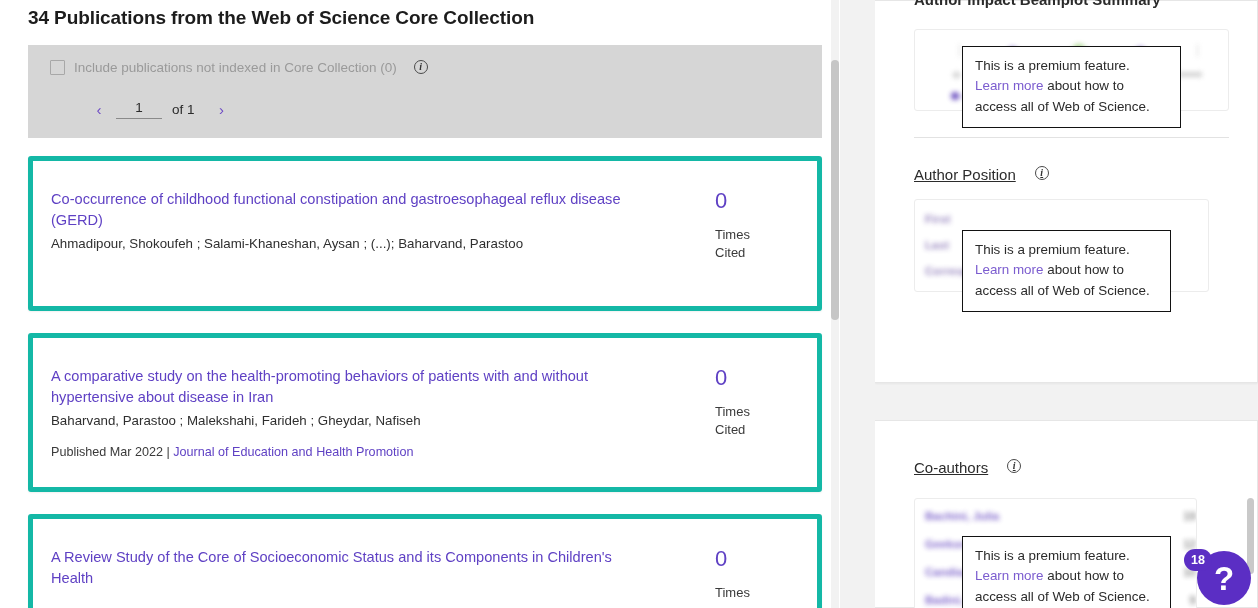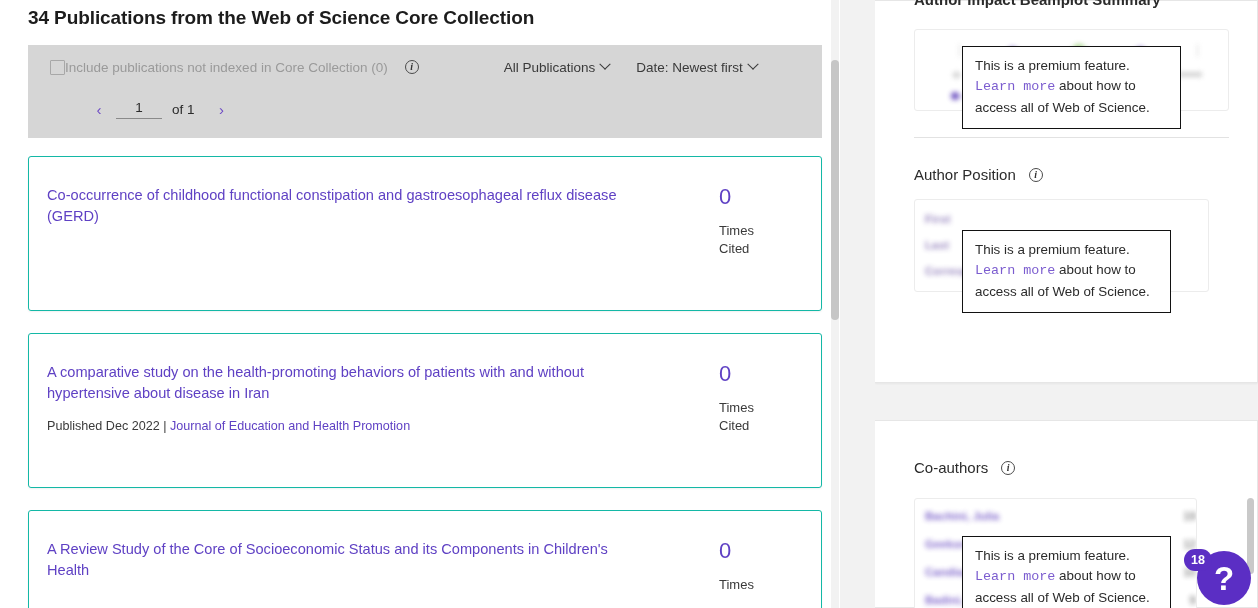--- a/index.html
+++ b/index.html
@@ -50,20 +50,21 @@
   .toolbar-row1 {
     display: flex;
     align-items: center;
     height: 44px;
     padding: 0 0 0 22px;
   }
 
   .chk-wrap {
     display: flex;
     align-items: center;
+    gap: 9px;
   }
 
   .chk-box {
     width: 15px;
     height: 15px;
     border: 1.6px solid #a8a8a8;
     background: #d6d6d6;
     border-radius: 1px;
     display: inline-block;
   }
@@ -157,21 +158,21 @@
     color: #2b2b2b;
     margin: 0 18px 0 2px;
     white-space: nowrap;
   }
 
   
   .pub-list { margin: 18px 18px 0 28px; }
 
   .pub-card {
     background: #ffffff;
-    border: 1px solid #14b8a6;
+    border: 5px solid #14b8a6;
     border-radius: 3px;
     box-shadow: 0 1px 2px rgba(0,0,0,0.06);
     margin-bottom: 22px;
     padding: 28px 22px 26px 18px;
     display: flex;
     min-height: 155px;
   }
 
   .pub-main { flex: 1; padding-right: 16px; }
 
@@ -252,23 +253,24 @@
   }
 
   .r-card-1 { height: 383px; position: relative; }
   .r-card-2 { margin-top: 37px; height: 188px; position: relative; }
 
   .r-section-title {
     font-size: 15px;
     color: #2b2b2b;
     padding: 0 0 0 39px;
     display: flex;
-    align-items: center;
-    gap: 13px;
+    align-items: flex-start;
+    gap: 19px;
     white-space: nowrap;
+    text-decoration: underline;
   }
 
   .beam-title {
     position: absolute;
     top: -10px;
     left: 0;
     font-size: 15px;
     font-weight: 600;
     color: #2b2b2b;
     padding-left: 39px;
@@ -339,21 +341,21 @@
   .premium-tip {
     position: absolute;
     background: #ffffff;
     border: 1.6px solid #121212;
     padding: 9px 12px 10px 12px;
     font-size: 13.4px;
     line-height: 20.4px;
     color: #2b2b2b;
     z-index: 20;
   }
-  .premium-tip .lm { color: #7b5ccf; cursor: pointer; font-family: Liberation Mono, monospace; }
+  .premium-tip .lm { color: #7b5ccf; cursor: pointer; }
 
   .tip-beam { left: 87px; top: 45px; width: 219px; }
   .tip-ap   { left: 87px; top: 229px; width: 209px; }
   .tip-ca   { left: 87px; top: 536px; width: 209px; }
 
   
   .scroll-main {
     position: absolute; right: 1px; top: 0; width: 8px; height: 608px;
     background: #f2f2f2; z-index: 5;
   }
@@ -403,60 +405,52 @@
     <h1 class="page-title">34 Publications from the Web of Science Core Collection</h1>
 
     <div class="toolbar">
       <div class="toolbar-row1">
         <label class="chk-wrap">
           <span class="chk-box"></span>
           <span class="chk-label">Include publications not indexed in Core Collection (0)</span>
         </label>
         <span class="info-i">i</span>
 
-        <div class="toolbar-right">
-          <div class="dropdown">
-            <span>All Publications</span>
-            <span class="caret"></span>
-          </div>
-          <div class="dropdown">
-            <span>Date: Newest first</span>
-            <span class="caret"></span>
-          </div>
-        </div>
       </div>
 
       <div class="pager">
         <span class="pg-arrow">‹</span>
         <input class="pg-input" value="1" style="">
         <span class="pg-of">of 1</span>
         <span class="pg-arrow">›</span>
       </div>
     </div>
 
     <div class="pub-list">
 
       <div class="pub-card">
         <div class="pub-main">
           <a class="pub-title">Co-occurrence of childhood functional constipation and gastroesophageal reflux disease (GERD)</a>
+          <div class="pub-authors">Ahmadipour, Shokoufeh ; Salami-Khaneshan, Aysan ; (...); Baharvand, Parastoo</div>
         </div>
         <div class="pub-cites">
           <div class="cite-num">0</div>
           <div class="cite-lbl">
             <span>Times</span><br>
             <span>Cited</span>
           </div>
         </div>
       </div>
 
       <div class="pub-card">
         <div class="pub-main">
           <a class="pub-title">A comparative study on the health-promoting behaviors of patients with and without hypertensive about disease in Iran</a>
+          <div class="pub-authors">Baharvand, Parastoo ; Malekshahi, Farideh ; Gheydar, Nafiseh</div>
           <div class="pub-meta">
-            <span>Published Dec 2022 |</span>
+            <span>Published Mar 2022 |</span>
             <a class="pub-journal">Journal of Education and Health Promotion</a>
           </div>
         </div>
         <div class="pub-cites">
           <div class="cite-num">0</div>
           <div class="cite-lbl">
             <span>Times</span><br>
             <span>Cited</span>
           </div>
         </div>

